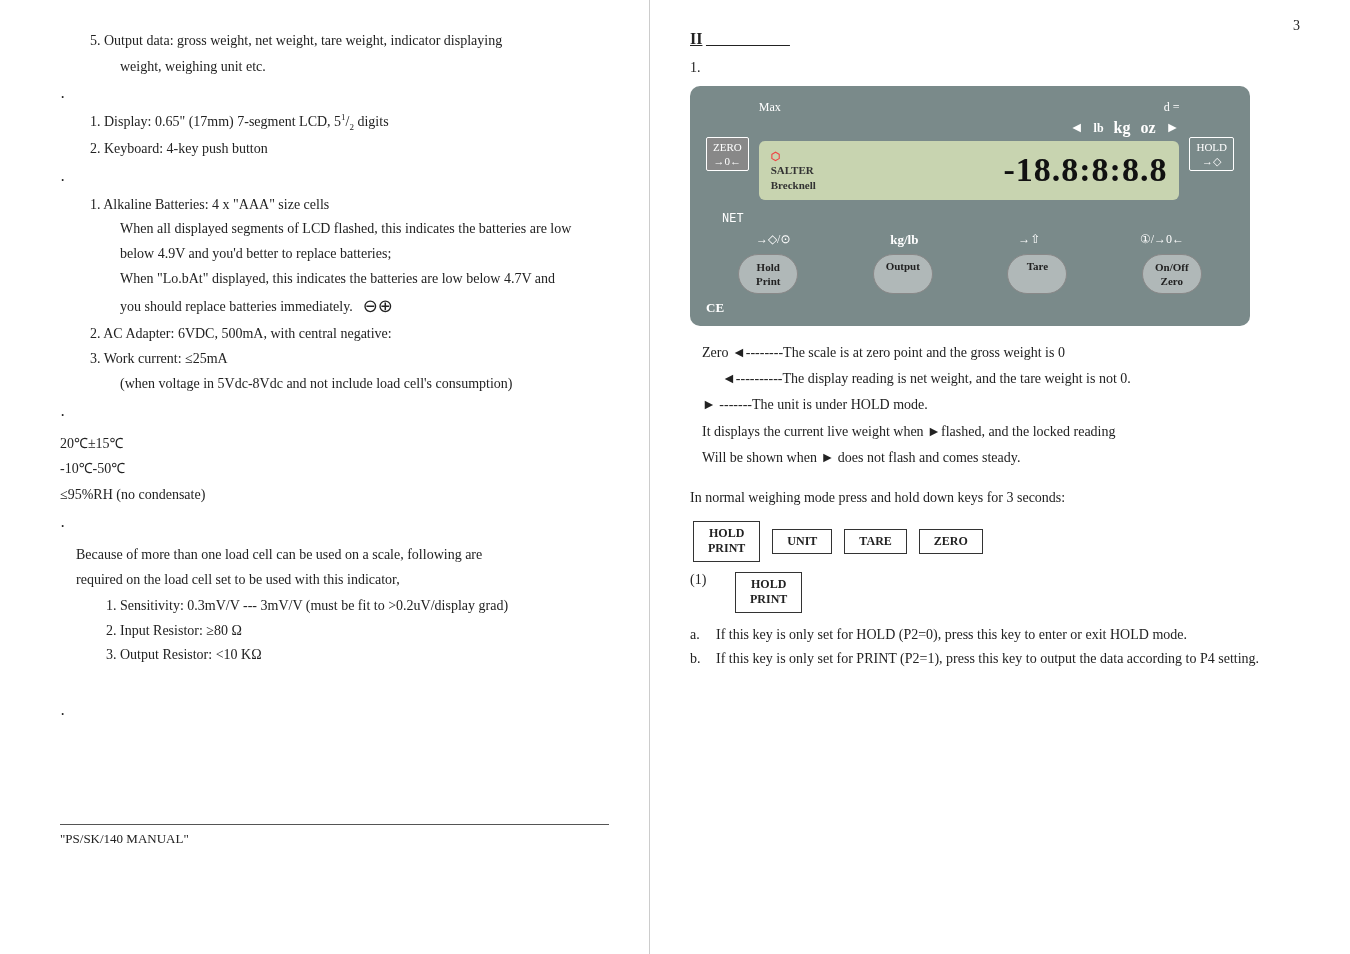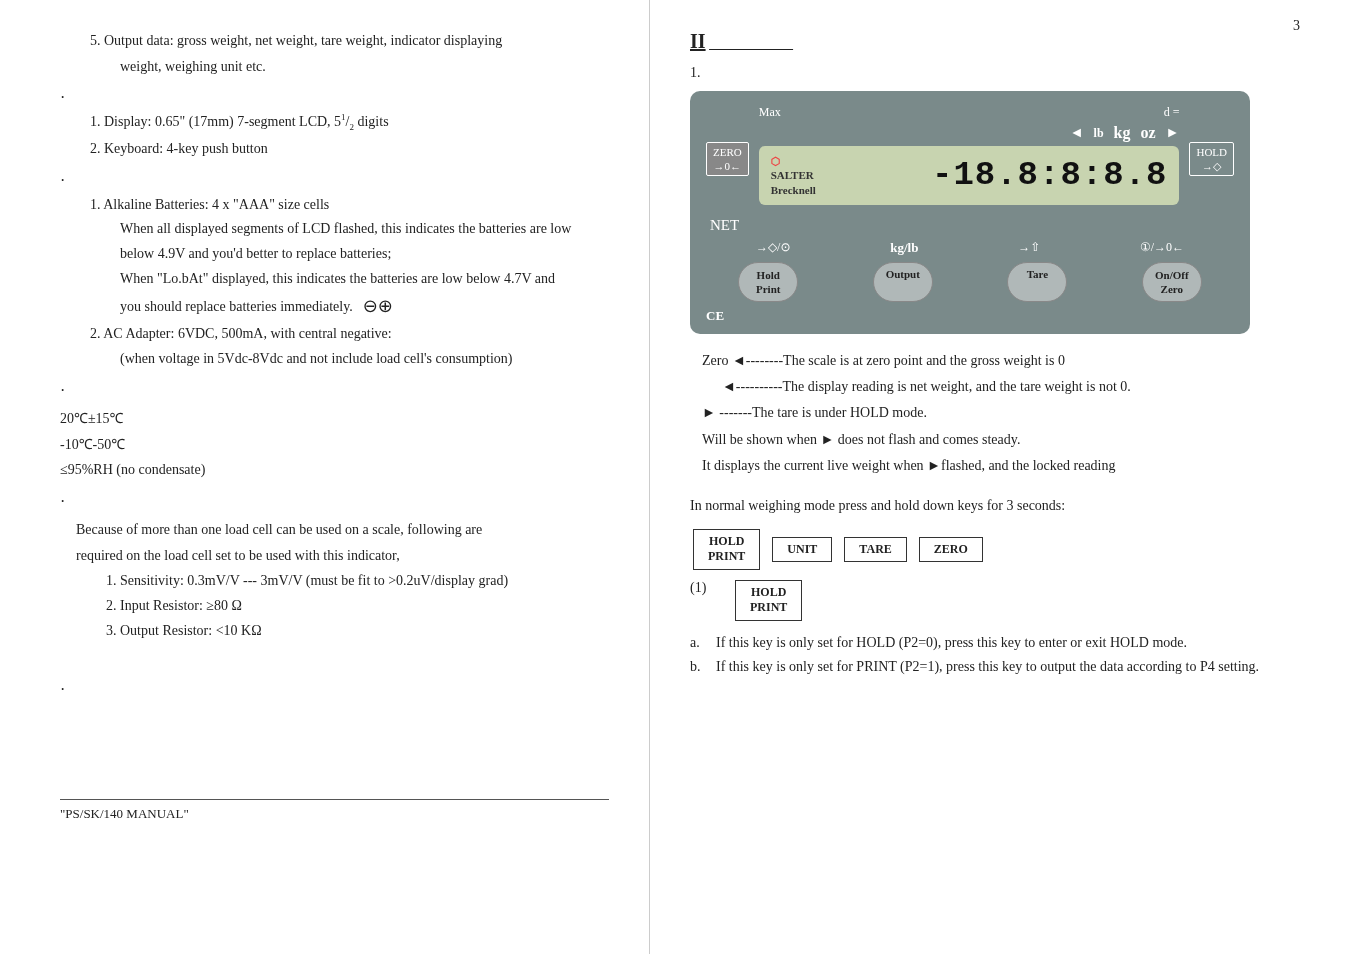--- a/index.html
+++ b/index.html
@@ -146,20 +146,21 @@
     <div class="item-list">
       <li>1. Alkaline Batteries: 4 x "AAA" size cells</li>
       <li class="indent-1">When all displayed segments of LCD flashed, this indicates the batteries are low</li>
       <li class="indent-1">below 4.9V and you'd better to replace batteries;</li>
       <li class="indent-1">When "Lo.bAt" displayed, this indicates the batteries are low below 4.7V and</li>
       <li class="indent-1" style="display:flex;align-items:center;gap:10px;">
         <span>you should replace batteries immediately.</span>
         <span style="font-size:18px;">⊖⊕</span>
       </li>
       <li>2. AC Adapter: 6VDC, 500mA, with central negative:</li>
+      <li>3. Work current: ≤25mA</li>
       <li class="indent-1">(when voltage in 5Vdc-8Vdc and not include load cell's consumption)</li>
     </div>
 
     <div class="bullet-dot">·</div>
 
     <div style="text-align:left;margin:8px 0;">
       <p>20℃±15℃</p>
       <p>-10℃-50℃</p>
       <p>≤95%RH (no condensate)</p>
     </div>
@@ -180,21 +181,21 @@
 
     <div class="manual-label">
       <span>"PS/SK/140 MANUAL"</span>
     </div>
   </div>
 
   <div class="right-col">
     <div class="page-num">3</div>
 
     <div style="margin-bottom:12px;">
-      <span style="font-size:20px;font-weight:bold;text-decoration:underline;">II</span>
+      <span style="font-size:16px;font-weight:bold;text-decoration:underline;">II</span>
       <span style="text-decoration:underline;">&nbsp;&nbsp;&nbsp;&nbsp;&nbsp;&nbsp;&nbsp;&nbsp;&nbsp;&nbsp;&nbsp;&nbsp;&nbsp;&nbsp;&nbsp;&nbsp;&nbsp;&nbsp;&nbsp;&nbsp;&nbsp;&nbsp;&nbsp;&nbsp;</span>
     </div>
 
     <div style="margin-bottom:8px;">1.</div>
 
     <div class="scale-device">
 
       <div class="scale-top-info">
         <div style="display:flex;flex-direction:column;gap:4px;">
           <div style="font-size:11px;border:1px solid #fff;padding:2px 6px;border-radius:2px;text-align:center;line-height:1.3;background:#888;">
@@ -215,31 +216,31 @@
             <span style="font-size:16px;font-weight:bold;">oz</span>
             <span style="font-size:14px;">►</span>
           </div>
 
           <div class="display-screen">
             <div style="font-size:11px;font-weight:bold;color:#333;line-height:1.3;">
               <div style="color:#e44;">⬡</div>
               <div>SALTER</div>
               <div>Brecknell</div>
             </div>
-            <div style="font-size:34px;font-weight:bold;color:#111;font-family:Liberation Mono, monospace;letter-spacing:1px;">-18.8:8:8.8</div>
+            <div style="font-size:34px;font-weight:bold;color:#111;font-family:Liberation Serif, serif;letter-spacing:1px;">-18.8:8:8.8</div>
           </div>
         </div>
 
         <div style="font-size:11px;border:1px solid #fff;padding:2px 6px;border-radius:2px;text-align:center;line-height:1.3;">
           <div>HOLD</div>
           <div>→◇</div>
         </div>
       </div>
 
-      <div style="font-size:15px;margin:2px 0 6px 4px;">NET</div>
+      <div style="font-size:12px;margin:2px 0 6px 16px;font-family:Liberation Mono, monospace;">NET</div>
 
       <div style="display:flex;align-items:center;justify-content:space-around;margin-bottom:6px;">
         <span style="font-size:12px;">→◇/⊙</span>
         <span style="font-size:13px;font-weight:bold;">kg/lb</span>
         <span style="font-size:12px;">→⇧</span>
         <span style="font-size:12px;">①/→0←</span>
       </div>
 
       <div class="scale-btn-row">
         <div class="scale-btn" style="line-height:1.3;">
@@ -258,25 +259,25 @@
     </div>
 
     <div class="legend-block">
       <div class="legend-row">
         <span>Zero ◄--------The scale is at zero point and the gross weight is 0</span>
       </div>
       <div class="legend-row" style="margin-left:20px;">
         <span>          ◄----------The display reading is net weight, and the tare weight is not 0.</span>
       </div>
       <div class="legend-row">
-        <span>►          -------The tare is under HOLD mode.</span>
+        <span>►          -------The unit is under HOLD mode.</span>
       </div>
       <div style="margin-top:6px;">
+        <p>It displays the current live weight when ►flashed, and the locked reading</p>
         <p>Will be shown when ► does not flash and comes steady.</p>
-        <p>It displays the current live weight when ►flashed, and the locked reading</p>
       </div>
     </div>
 
     <div style="margin-top:18px;">
       <p>In normal weighing mode press and hold down keys for 3 seconds:</p>
 
       <div class="keys-row">
         <div class="key-box" style="line-height:1.3;">
           <div>HOLD</div>
           <div>PRINT</div>

